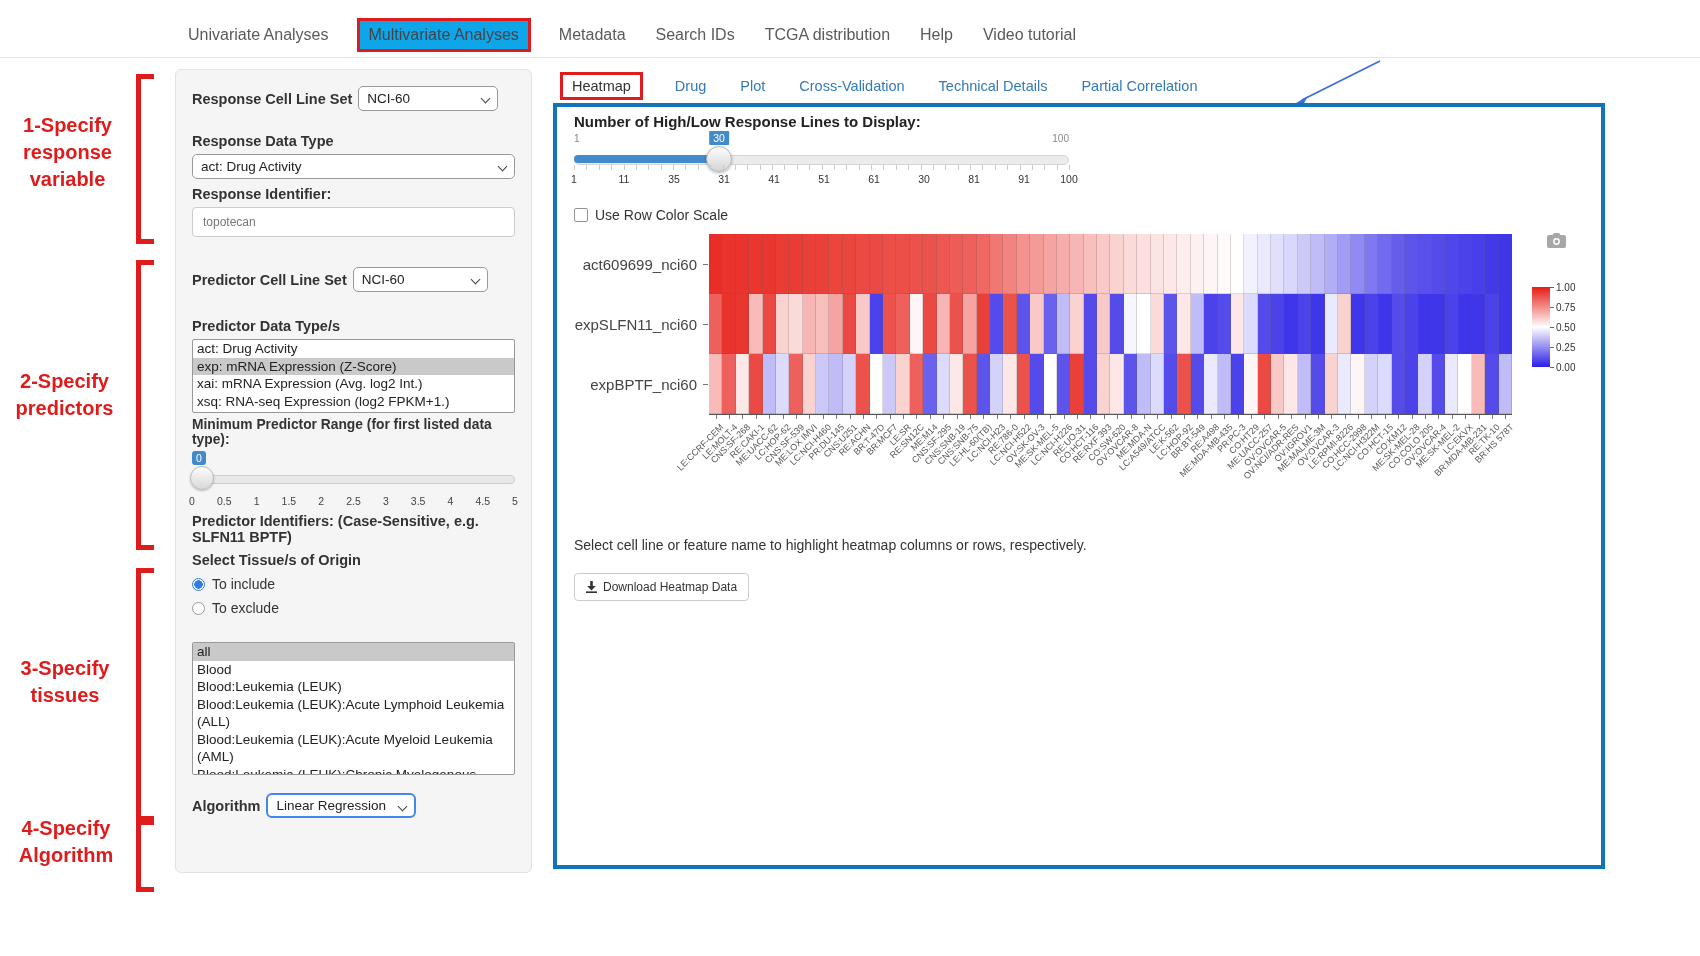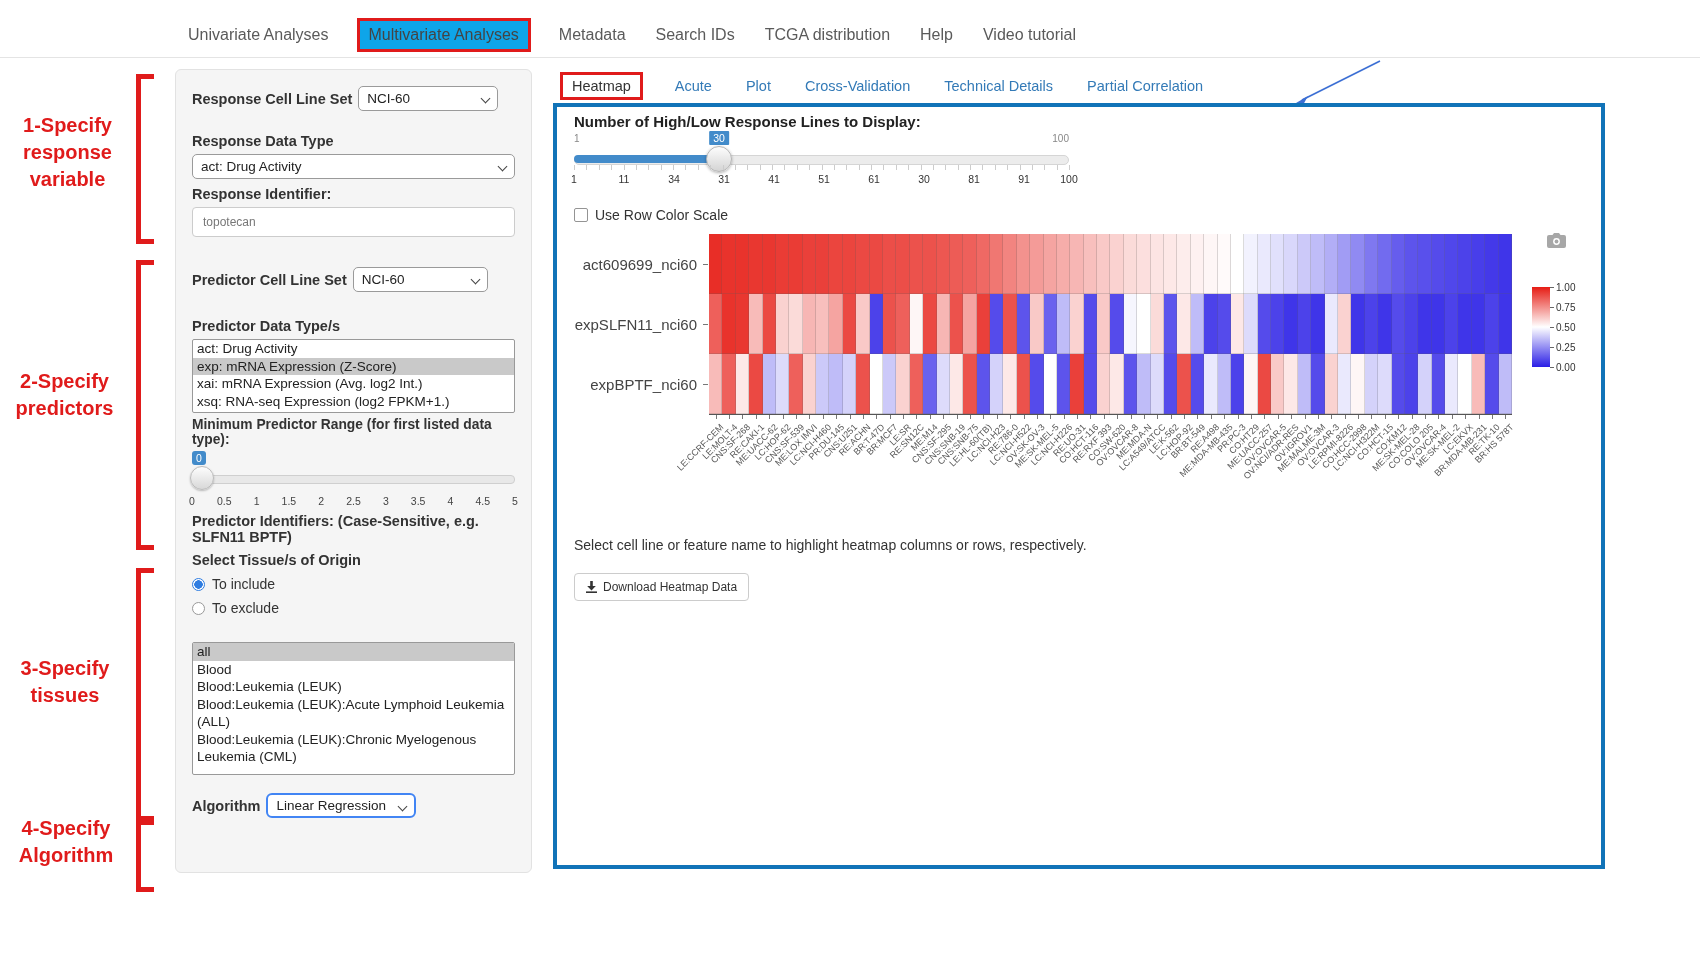--- a/index.html
+++ b/index.html
@@ -173,54 +173,55 @@
     <div class="radio-row" style="margin-bottom:26px;">
       <span class="radio"></span>
       <span>To exclude</span>
     </div>
 
     <div class="listbox" style="height:131px;margin-bottom:18px;">
         <div class="opt selected">all</div>
         <div class="opt">Blood</div>
         <div class="opt">Blood:Leukemia (LEUK)</div>
         <div class="opt">Blood:Leukemia (LEUK):Acute Lymphoid Leukemia (ALL)</div>
+        <div class="opt">Blood:Leukemia (LEUK):Acute Myeloid Leukemia (AML)</div>
         <div class="opt">Blood:Leukemia (LEUK):Chronic Myelogenous Leukemia (CML)</div>
       </div>
 
     <div class="inline-row">
       <span class="flabel">Algorithm</span>
       <div class="sel focus" style="width:150px;">
         <span>Linear Regression</span>
       </div>
     </div>
   </div>
 
   <div class="tabs">
       <div class="tab active">Heatmap</div>
-      <div class="tab">Acute</div>
+      <div class="tab">Drug</div>
       <div class="tab">Plot</div>
       <div class="tab">Cross-Validation</div>
       <div class="tab">Technical Details</div>
       <div class="tab">Partial Correlation</div>
     </div>
 
   <div class="blue-panel">
     <div class="hm-heading">Number of High/Low Response Lines to Display:</div>
 
     <div class="big-slider">
       <span class="bs-min">1</span>
       <span class="bs-max">100</span>
       <span class="bs-badge" style="left:29.3%;">30</span>
       <div class="bs-track"></div>
       <div class="bs-fill" style="width:29.3%;"></div>
       <div class="bs-handle" style="left:29.3%;"></div>
       <div class="bs-ticks">
           <span style="left: 0%;">1</span>
           <span style="left: 10.101%;">11</span>
-          <span style="left: 20.202%;">34</span>
+          <span style="left: 20.202%;">35</span>
           <span style="left: 30.303%;">31</span>
           <span style="left: 40.404%;">41</span>
           <span style="left: 50.5051%;">51</span>
           <span style="left: 60.6061%;">61</span>
           <span style="left: 70.7071%;">30</span>
           <span style="left: 80.8081%;">81</span>
           <span style="left: 90.9091%;">91</span>
           <span style="left: 100%;">100</span>
         </div>
     <div class="bs-minor" style="left: 0%;"></div>

